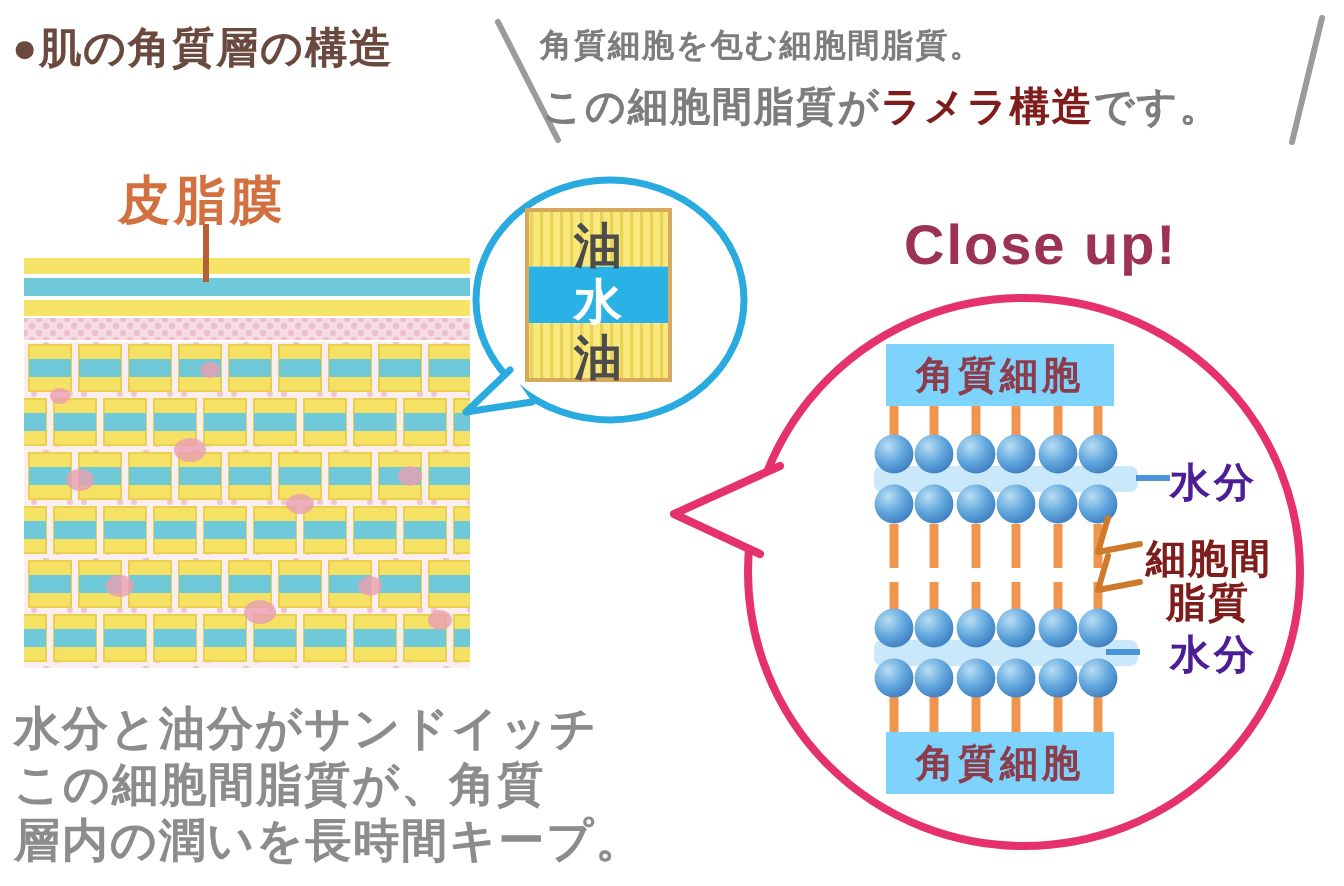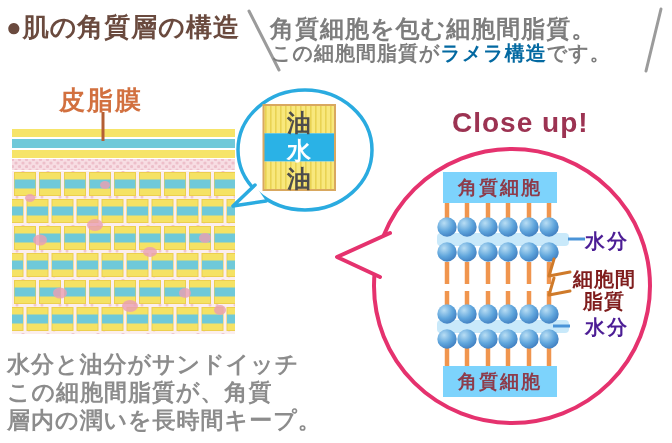--- a/index.html
+++ b/index.html
@@ -2,24 +2,24 @@
 <html><head>
 <meta charset="utf-8">
 <style>
   html,body{margin:0;padding:0;background:#ffffff;}
   .stage{
     position:relative;width:672px;height:443px;background:#ffffff;overflow:hidden;
     font-family:"Liberation Sans","DejaVu Sans",sans-serif;
   }
   .stage svg{position:absolute;left:0;top:0;}
   .abs{position:absolute;white-space:nowrap;}
-  .title{left:6px;top:10px;font-size:26px;font-weight:bold;color:#6a4a3e;letter-spacing:1px;}
-  .co-line1{left:270px;top:13px;font-size:24px;font-weight:bold;color:#7d7d7d;letter-spacing:1px;}
+  .title{left:6px;top:10px;font-size:21px;font-weight:bold;color:#6a4a3e;letter-spacing:1px;}
+  .co-line1{left:270px;top:13px;font-size:16px;font-weight:bold;color:#7d7d7d;letter-spacing:1px;}
   .co-line2{left:271px;top:40px;font-size:20px;font-weight:bold;color:#7d7d7d;letter-spacing:1px;}
-  .co-line2 .hl{color:#0369a1;}
+  .co-line2 .hl{color:#7f1d1d;}
   .sebum{left:59px;top:83px;font-size:26px;font-weight:bold;color:#d2703f;letter-spacing:2px;}
   .oil-char{width:30px;text-align:center;font-size:24px;font-weight:bold;color:#4c4c4c;left:284px;}
   .oil-top{top:107px;}
   .water-char{top:135px;color:#ffffff;}
   .oil-bottom{top:163px;}
   .closeup-heading{left:452px;top:107px;font-size:28px;font-weight:bold;color:#9c3352;letter-spacing:1px;}
   .corneo{
     left:443px;width:114px;height:31px;background:#7dd3fc;
     display:flex;align-items:center;justify-content:center;
     font-size:19px;font-weight:bold;color:#8d3c4b;letter-spacing:2px;

